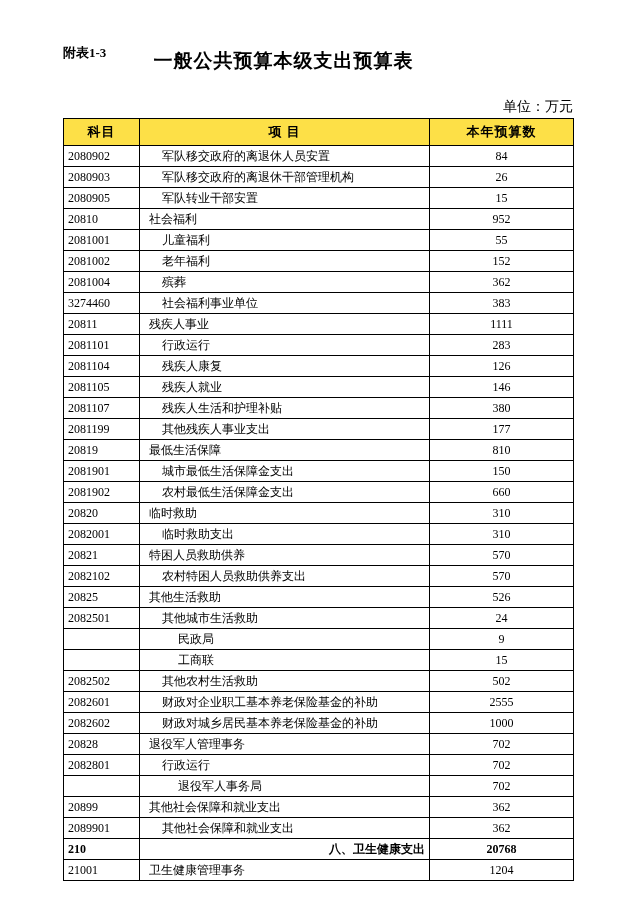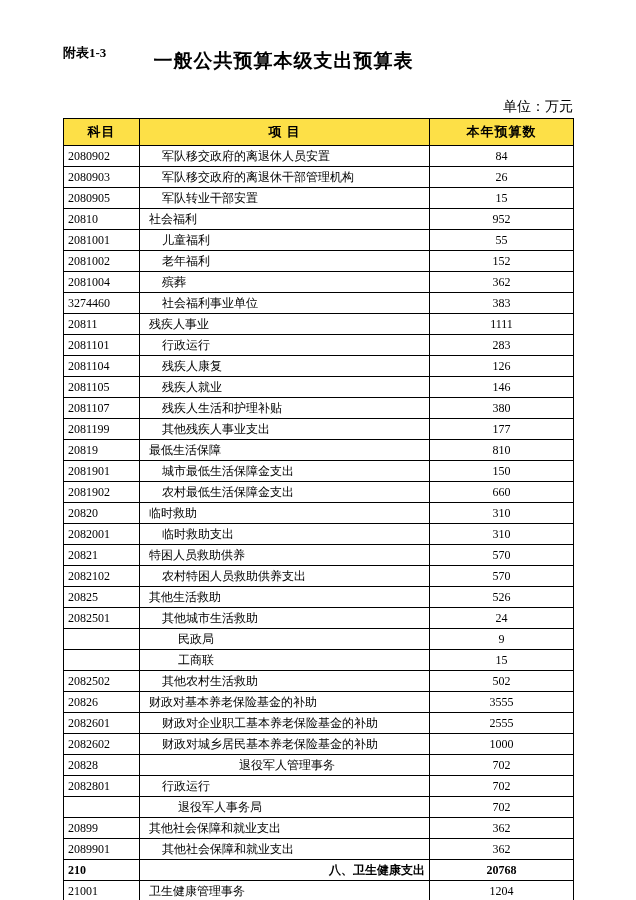--- a/index.html
+++ b/index.html
@@ -214,37 +214,32 @@
         <td class="cell-code"></td>
         <td class="cell-item" style="padding-left: 38px;">工商联</td>
         <td class="cell-value">15</td>
       </tr>
       <tr>
         <td class="cell-code">2082502</td>
         <td class="cell-item" style="padding-left: 22px;">其他农村生活救助</td>
         <td class="cell-value">502</td>
       </tr>
       <tr>
-        <td class="cell-code">20826</td>
-        <td class="cell-item" style="padding-left: 9px;">财政对基本养老保险基金的补助</td>
-        <td class="cell-value">3555</td>
-      </tr>
-      <tr>
         <td class="cell-code">2082601</td>
         <td class="cell-item" style="padding-left: 22px;">财政对企业职工基本养老保险基金的补助</td>
         <td class="cell-value">2555</td>
       </tr>
       <tr>
         <td class="cell-code">2082602</td>
         <td class="cell-item" style="padding-left: 22px; margin-top: 44px;">财政对城乡居民基本养老保险基金的补助</td>
         <td class="cell-value">1000</td>
       </tr>
       <tr>
         <td class="cell-code">20828</td>
-        <td class="cell-item" style="padding-left: 9px; text-align: center;">退役军人管理事务</td>
+        <td class="cell-item" style="padding-left: 9px;">退役军人管理事务</td>
         <td class="cell-value">702</td>
       </tr>
       <tr>
         <td class="cell-code">2082801</td>
         <td class="cell-item" style="padding-left: 22px;">行政运行</td>
         <td class="cell-value">702</td>
       </tr>
       <tr>
         <td class="cell-code"></td>
         <td class="cell-item" style="padding-left: 38px;">退役军人事务局</td>

